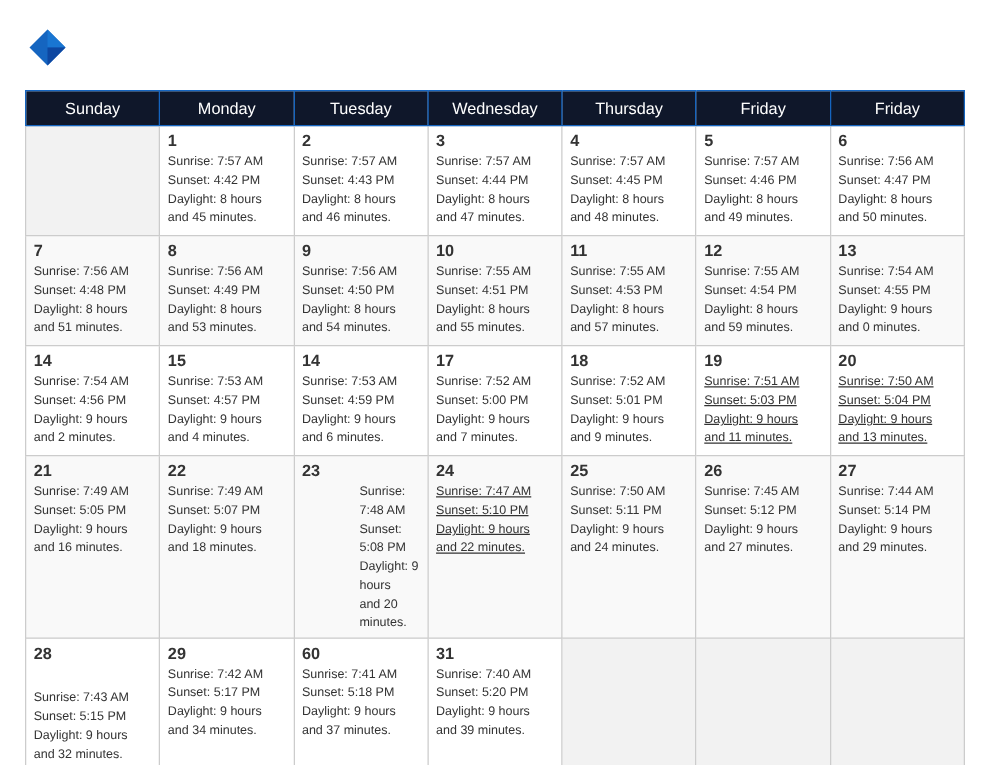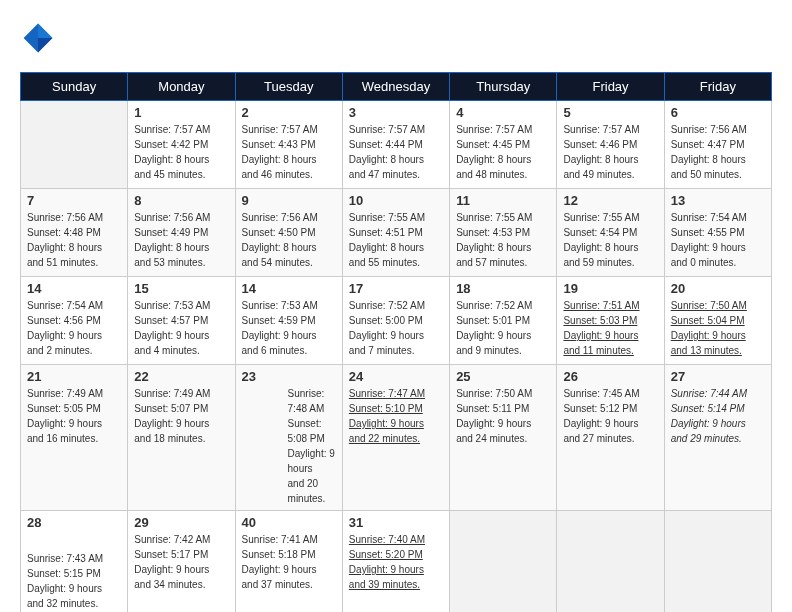--- a/index.html
+++ b/index.html
@@ -307,21 +307,21 @@
         </td>
         <td>
           <span class="day-number">26</span>
           <div class="day-info" style="white-space: pre-line;">Sunrise: 7:45 AM
 Sunset: 5:12 PM
 Daylight: 9 hours
 and 27 minutes.</div>
         </td>
         <td>
           <span class="day-number">27</span>
-          <div class="day-info" style="white-space: pre-line; font-style: italic;">Sunrise: 7:44 AM
+          <div class="day-info" style="white-space: pre-line;">Sunrise: 7:44 AM
 Sunset: 5:14 PM
 Daylight: 9 hours
 and 29 minutes.</div>
         </td>
       </tr>
       <tr>
         <td>
           <span class="day-number">28</span>
           <div class="day-info" style="white-space: pre-line; margin-top: 21px;">Sunrise: 7:43 AM
 Sunset: 5:15 PM
@@ -329,29 +329,29 @@
 and 32 minutes.</div>
         </td>
         <td>
           <span class="day-number">29</span>
           <div class="day-info" style="white-space: pre-line;">Sunrise: 7:42 AM
 Sunset: 5:17 PM
 Daylight: 9 hours
 and 34 minutes.</div>
         </td>
         <td>
-          <span class="day-number">40</span>
+          <span class="day-number">60</span>
           <div class="day-info" style="white-space: pre-line;">Sunrise: 7:41 AM
 Sunset: 5:18 PM
 Daylight: 9 hours
 and 37 minutes.</div>
         </td>
         <td>
           <span class="day-number">31</span>
-          <div class="day-info" style="white-space: pre-line; text-decoration: underline;">Sunrise: 7:40 AM
+          <div class="day-info" style="white-space: pre-line;">Sunrise: 7:40 AM
 Sunset: 5:20 PM
 Daylight: 9 hours
 and 39 minutes.</div>
         </td>
         <td class="empty"></td>
         <td class="empty"></td>
         <td class="empty"></td>
       </tr>
     </tbody>
 </table>

